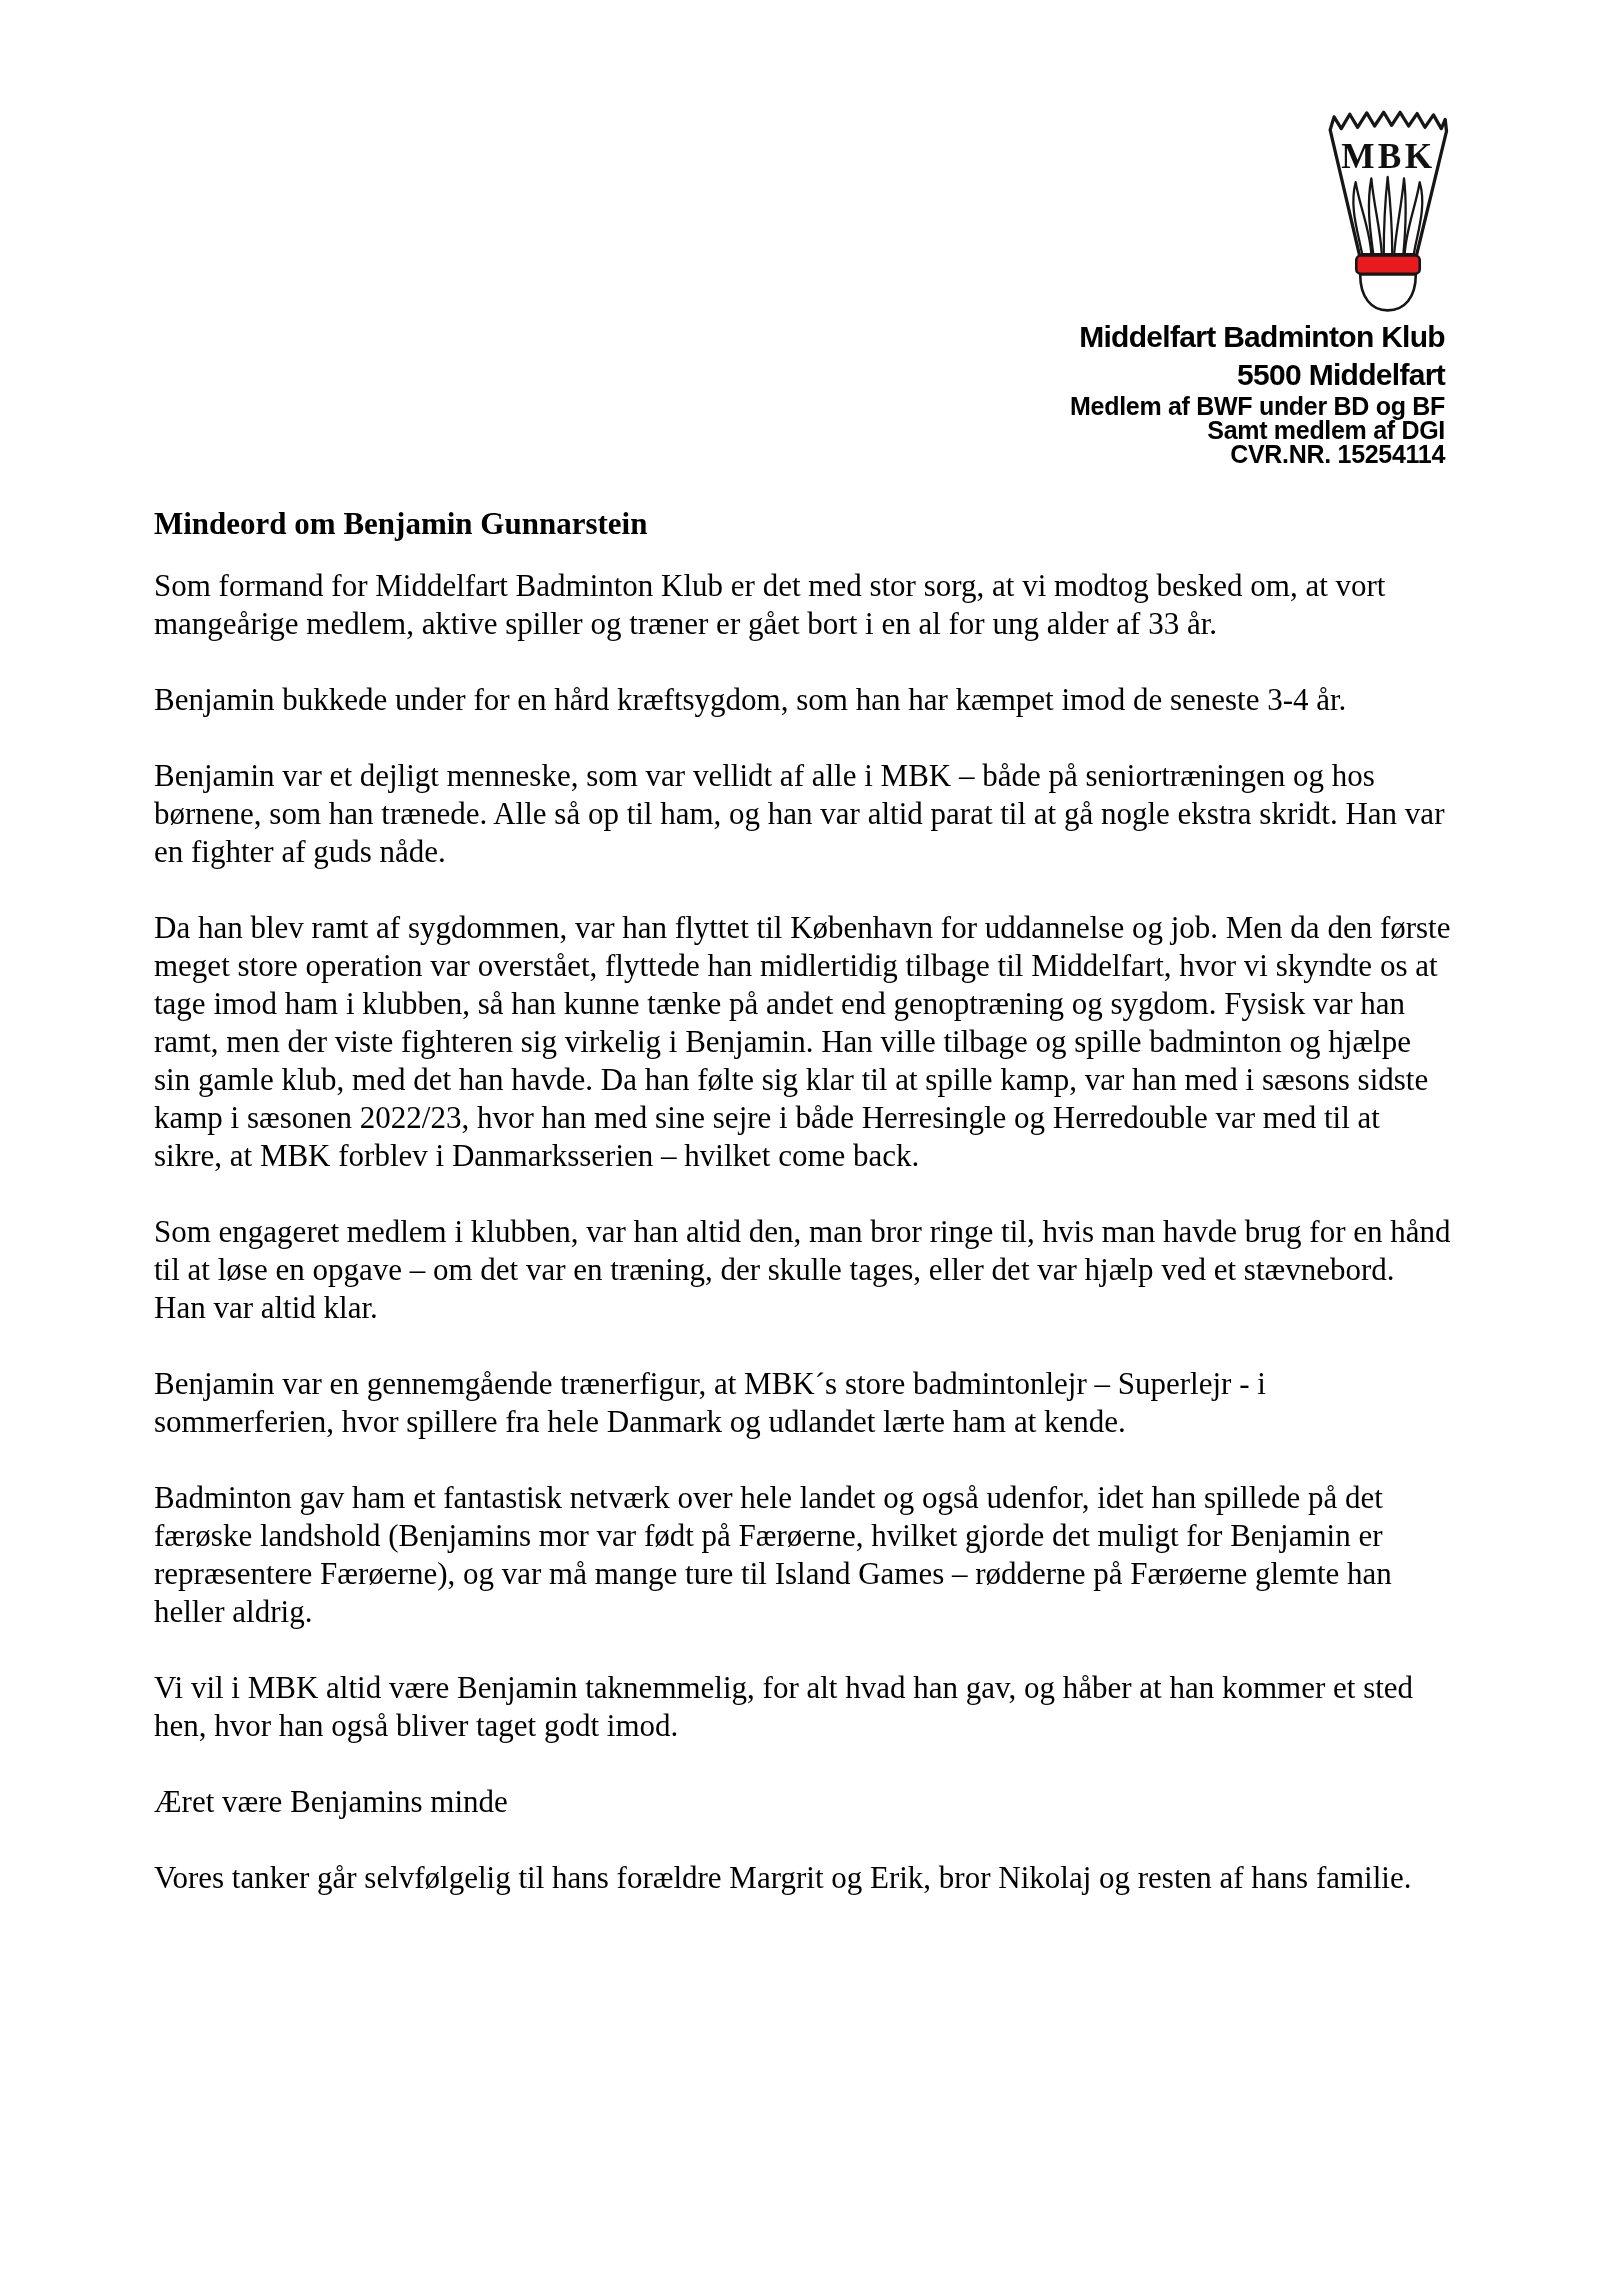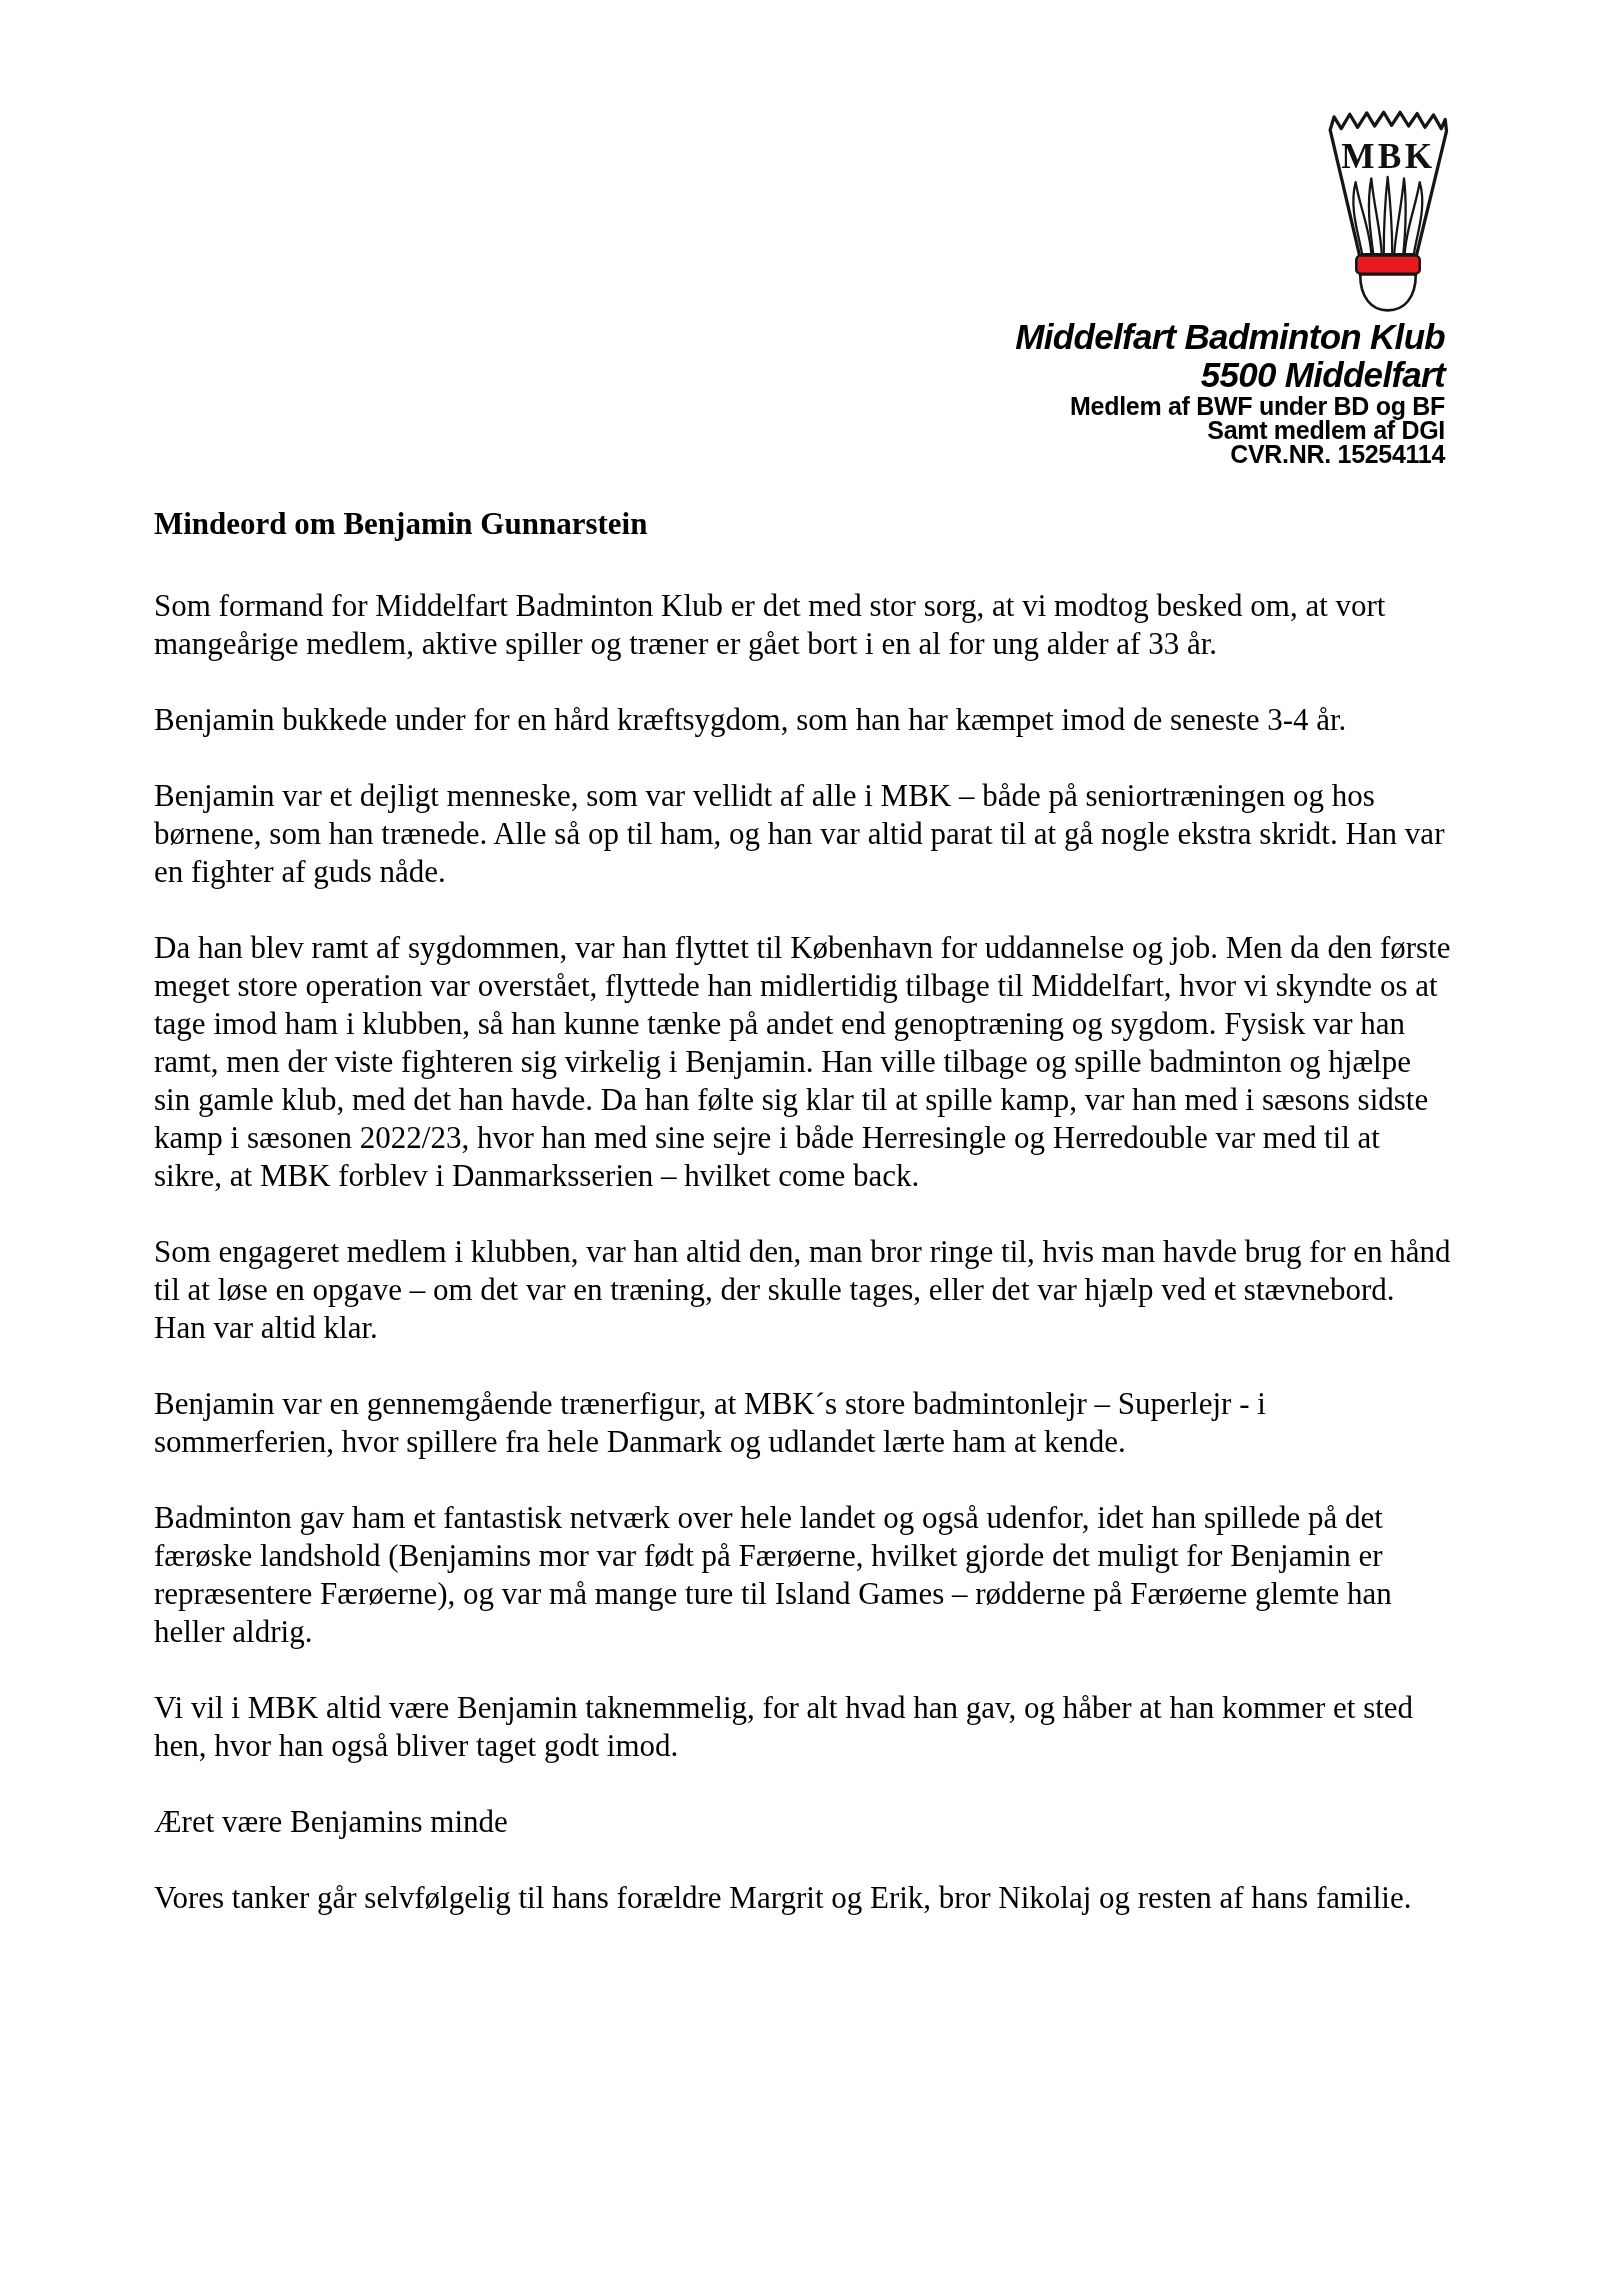--- a/index.html
+++ b/index.html
@@ -34,45 +34,44 @@
   .letterhead {
     position: absolute;
     top: 318px;
     right: 177px;
     text-align: right;
     font-family: "Liberation Sans", sans-serif;
     font-weight: bold;
     white-space: nowrap;
   }
   .letterhead .org-line {
-    font-size: 35px;
+    font-size: 30px;
     line-height: 38px;
     letter-spacing: -0.7px;
-    font-style: italic;
   }
   .letterhead .small-line {
     font-size: 25px;
     line-height: 24px;
     letter-spacing: -0.3px;
   }
 
   
   .content {
     position: absolute;
     left: 154px;
     top: 505px;
     width: 1299px;
     font-size: 31px;
     line-height: 38px;
   }
   .content .title {
     font-size: 31px;
     line-height: 38px;
     font-weight: bold;
-    margin: 0 0 44px 0;
+    margin: 0 0 24px 0;
   }
   .content p {
     margin: 0 0 38px 0;
   }
 </style>
 </head>
 <body>
 
 <div class="page">
 

